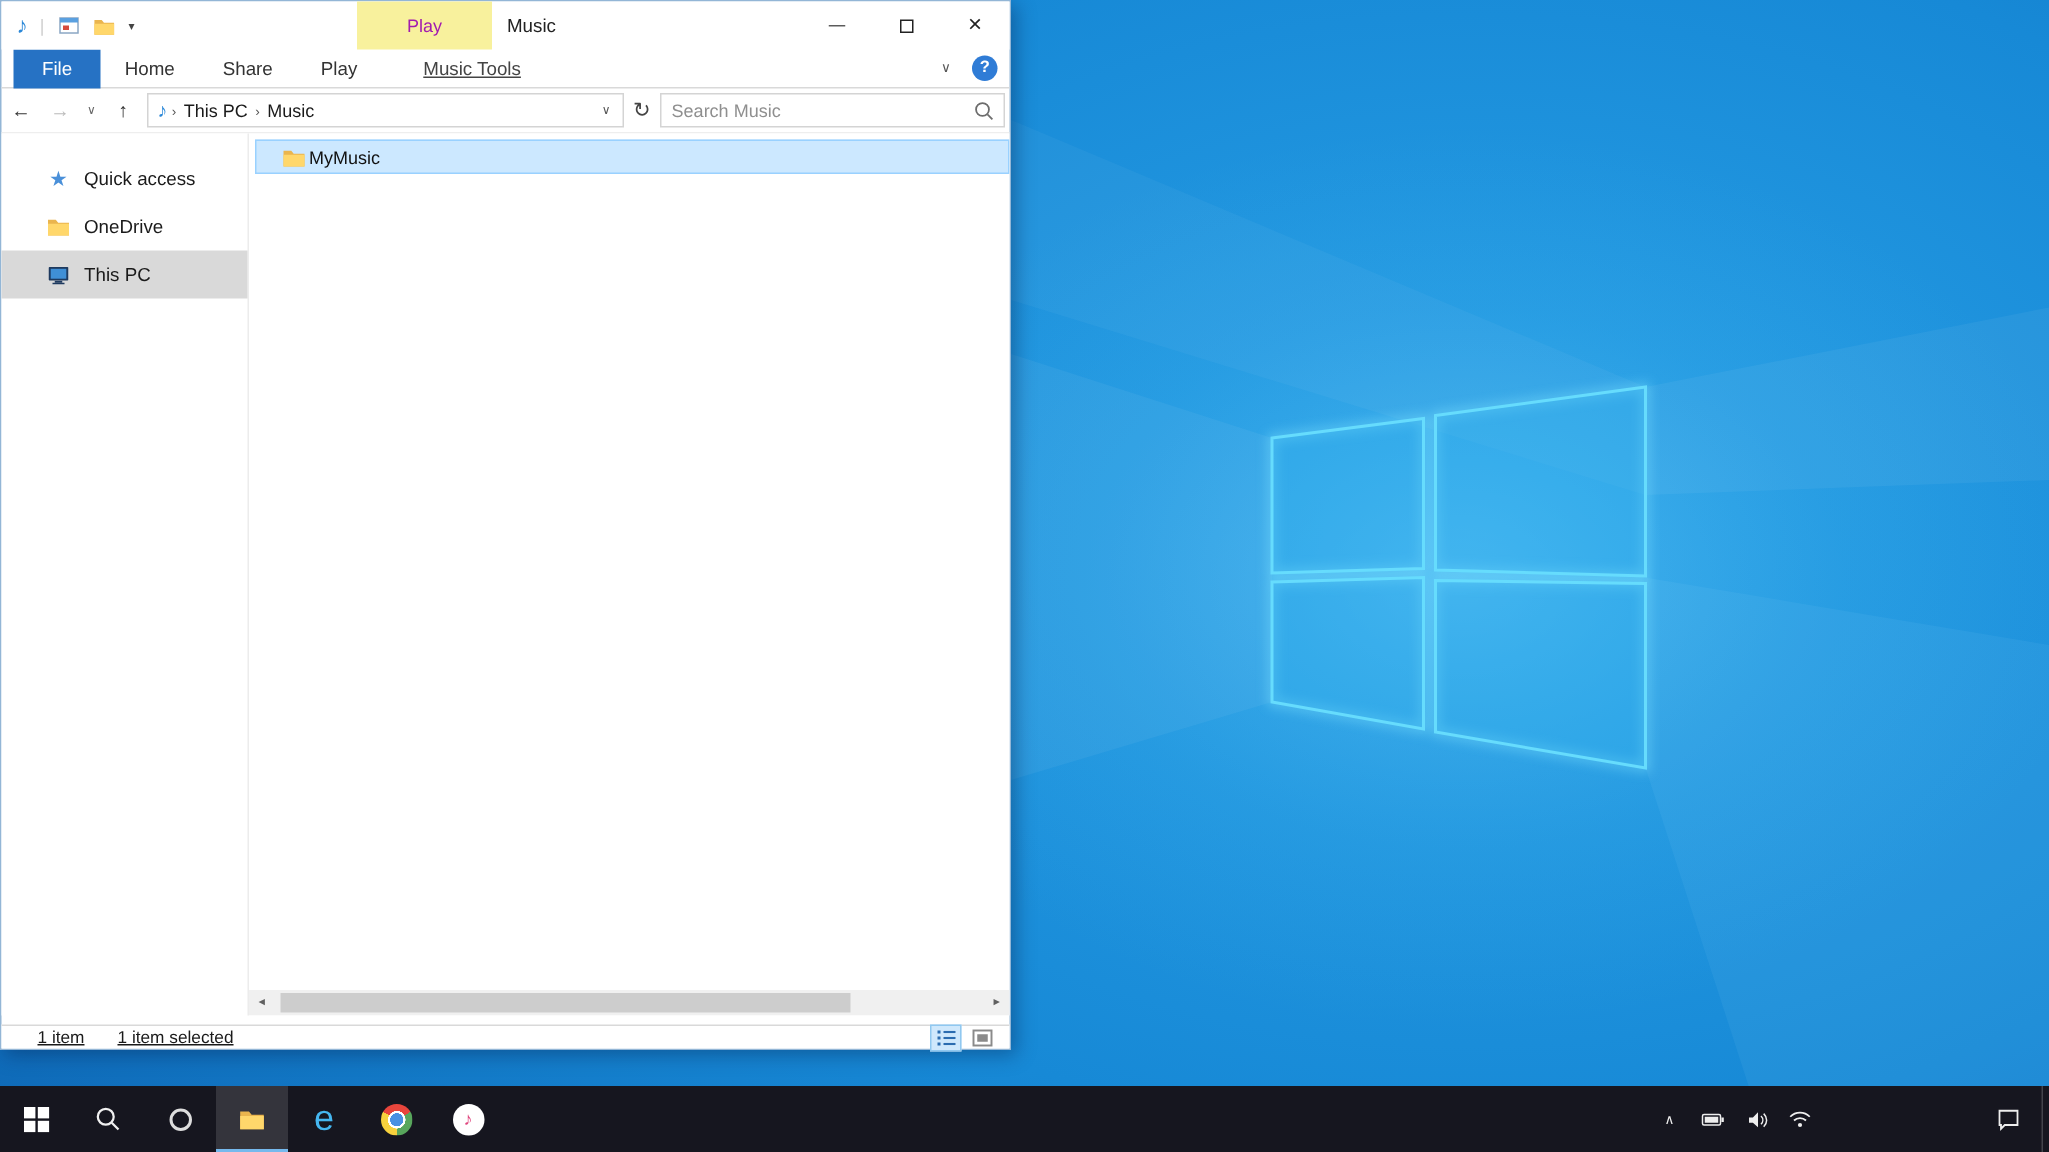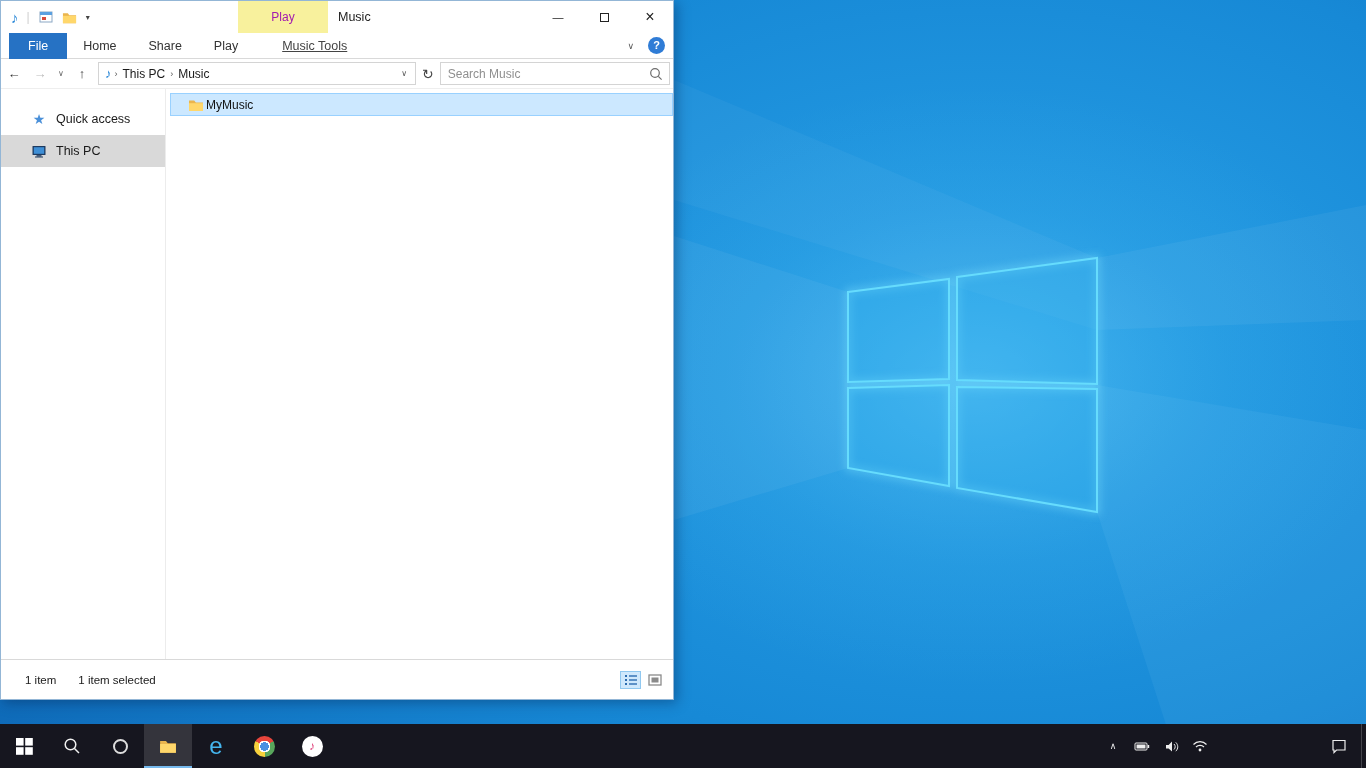--- a/index.html
+++ b/index.html
@@ -84,22 +84,22 @@
     display:flex; align-items:center; padding-left:17px; gap:2px; font-size:12px; color:#111;
   }
   .row-ico { width:16px; height:16px; flex:none; }
 
   .hscroll { position:absolute; left:0; right:0; bottom:0; height:17px; background:#f0f0f0; display:flex; align-items:center; }
   .scroll-arrow { width:17px; text-align:center; font-size:7px; color:#606060; }
   .scroll-track { flex:1; height:100%; position:relative; }
   .scroll-thumb { position:absolute; left:4px; top:2px; height:13px; width:380px; background:#cdcdcd; }
 
   .statusbar {
-    position:absolute; left:0; right:0; bottom:0; height:40px; border-top:1px solid #d9d9d9;
-    background:#fff; display:flex; align-items:center; font-size:11.5px; color:#1a1a1a;
+    position:absolute; left:0; right:0; bottom:0; height:16px; border-top:1px solid #d9d9d9;
+    background:#fff; display:flex; align-items:center; font-size:11.5px; color:#1a1a1a;text-decoration:underline;
   }
   .status-count { margin-left:24px; }
   .status-sel { margin-left:22px; }
   .view-toggles { margin-left:auto; margin-right:8px; display:flex; gap:3px; }
   .vt { width:21px; height:18px; display:flex; align-items:center; justify-content:center; border:1px solid transparent; }
   .vt.active { background:#cfe8fc; border-color:#90c8f0; }
 
   
   .taskbar {
     position:absolute; left:0; bottom:0; width:1366px; height:44px;
@@ -251,20 +251,28 @@
       </svg>
     </div>
   </div>
 
   <div class="body-row">
     <div class="navpane">
       <div class="nav-item">
         <span class="nav-ico star">★</span>
         <span class="nav-label">Quick access</span>
       </div>
+      <div class="nav-item">
+        <span class="nav-ico">
+          <svg width="16" height="16" viewBox="0 0 16 16">
+              <use href="#folder"></use>
+            </svg>
+        </span>
+        <span class="nav-label">OneDrive</span>
+      </div>
       <div class="nav-item selected">
         <span class="nav-ico">
           <svg width="16" height="16" viewBox="0 0 16 16">
               <use href="#pc"></use>
             </svg>
         </span>
         <span class="nav-label">This PC</span>
       </div>
     </div>
 

